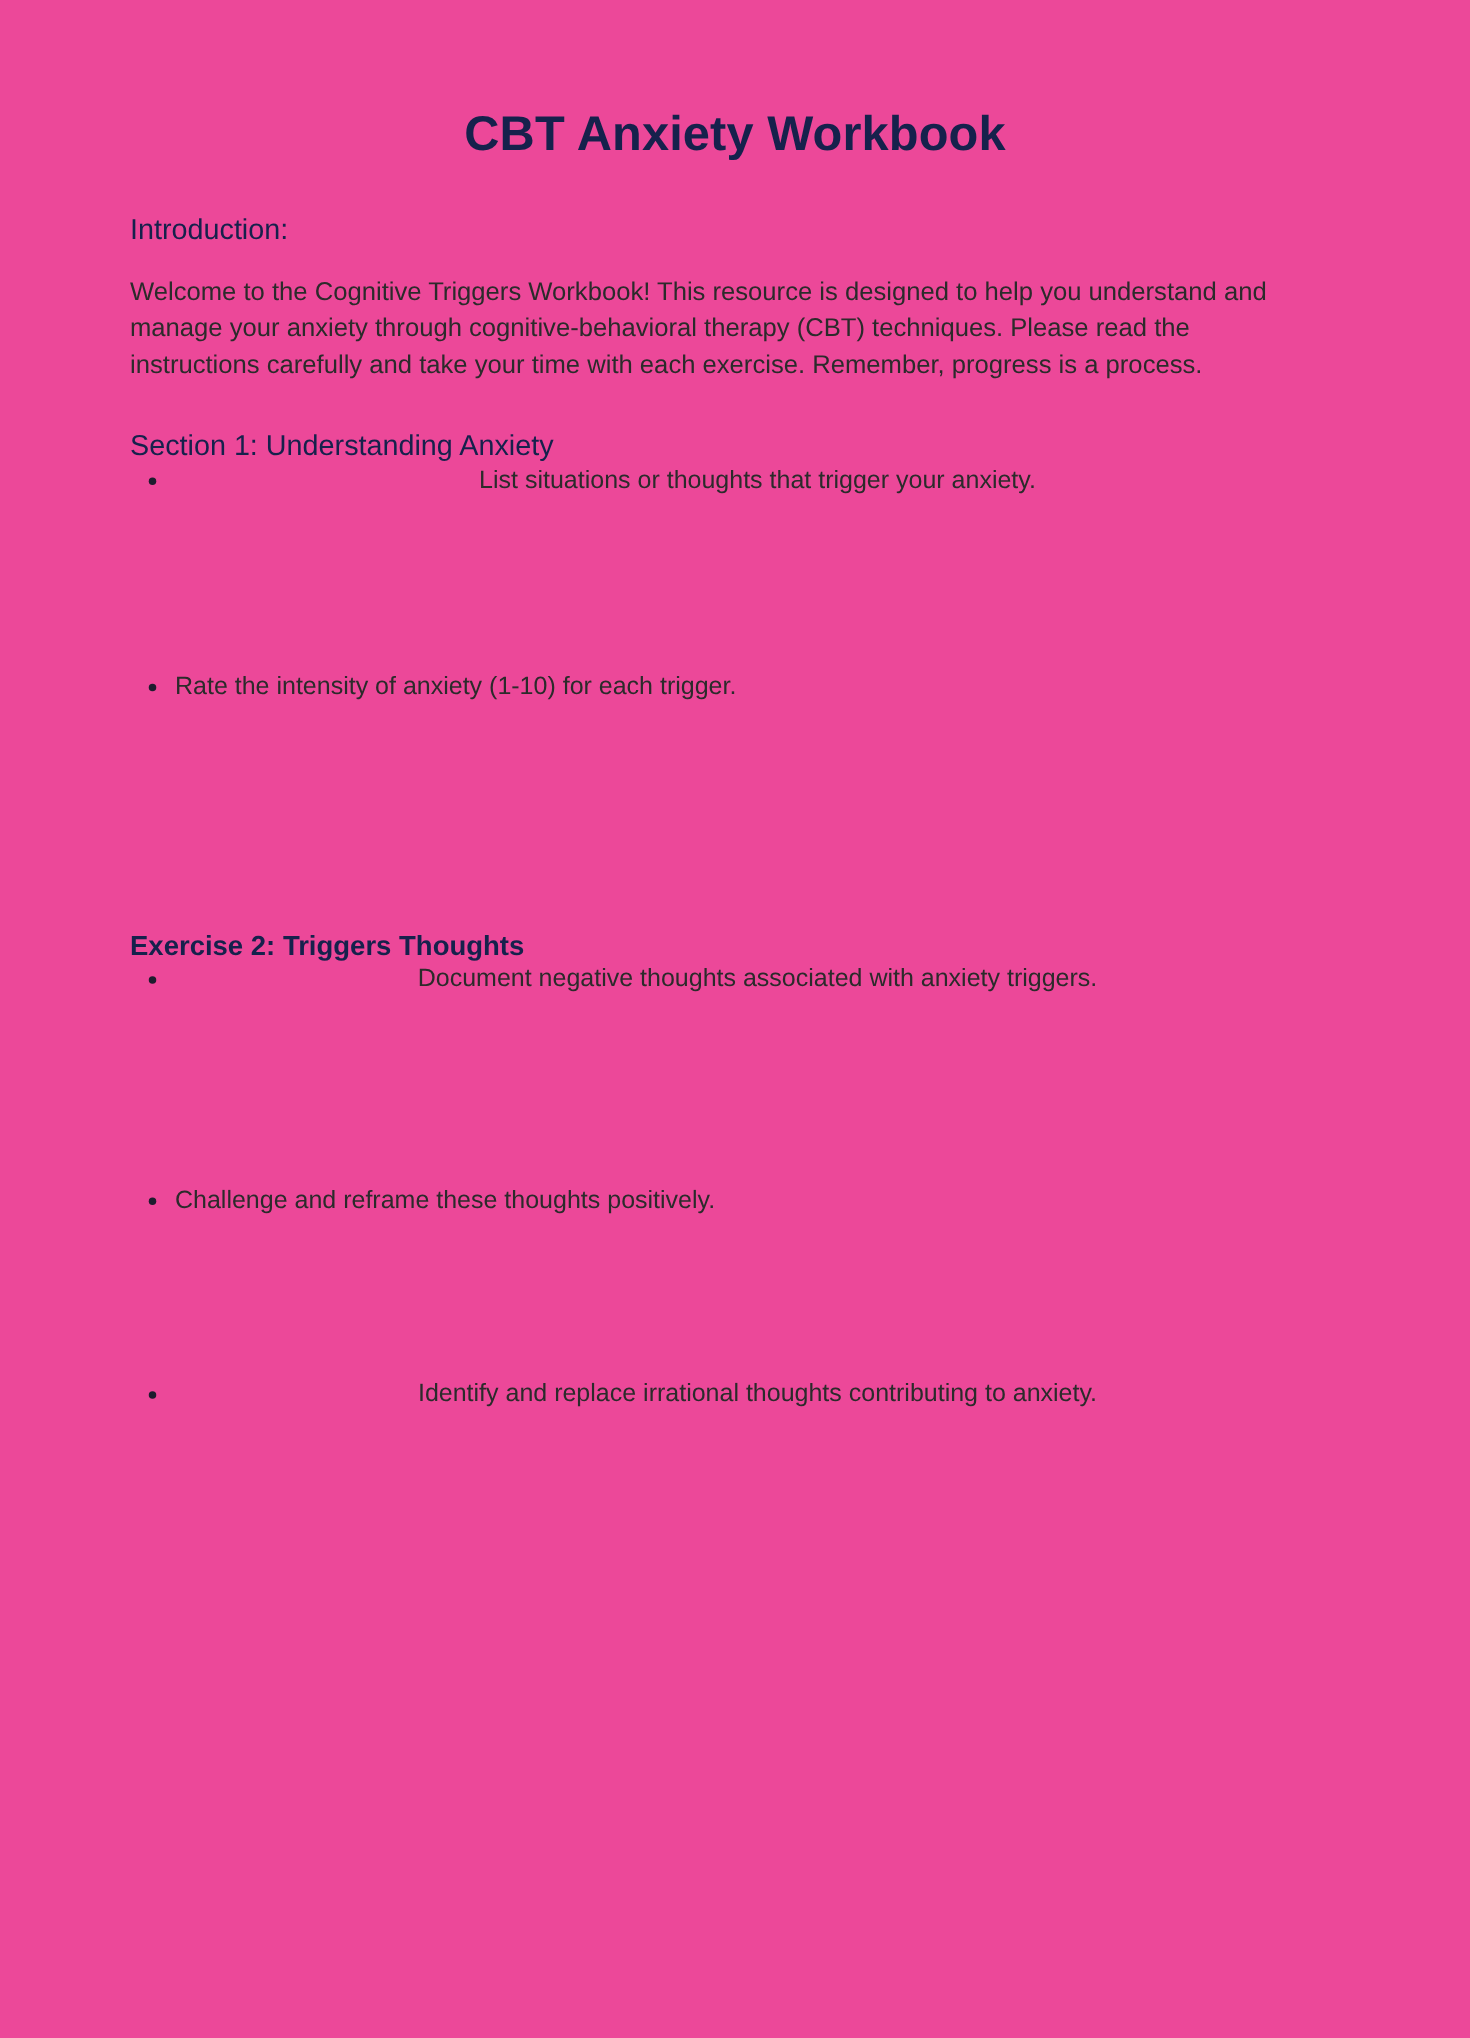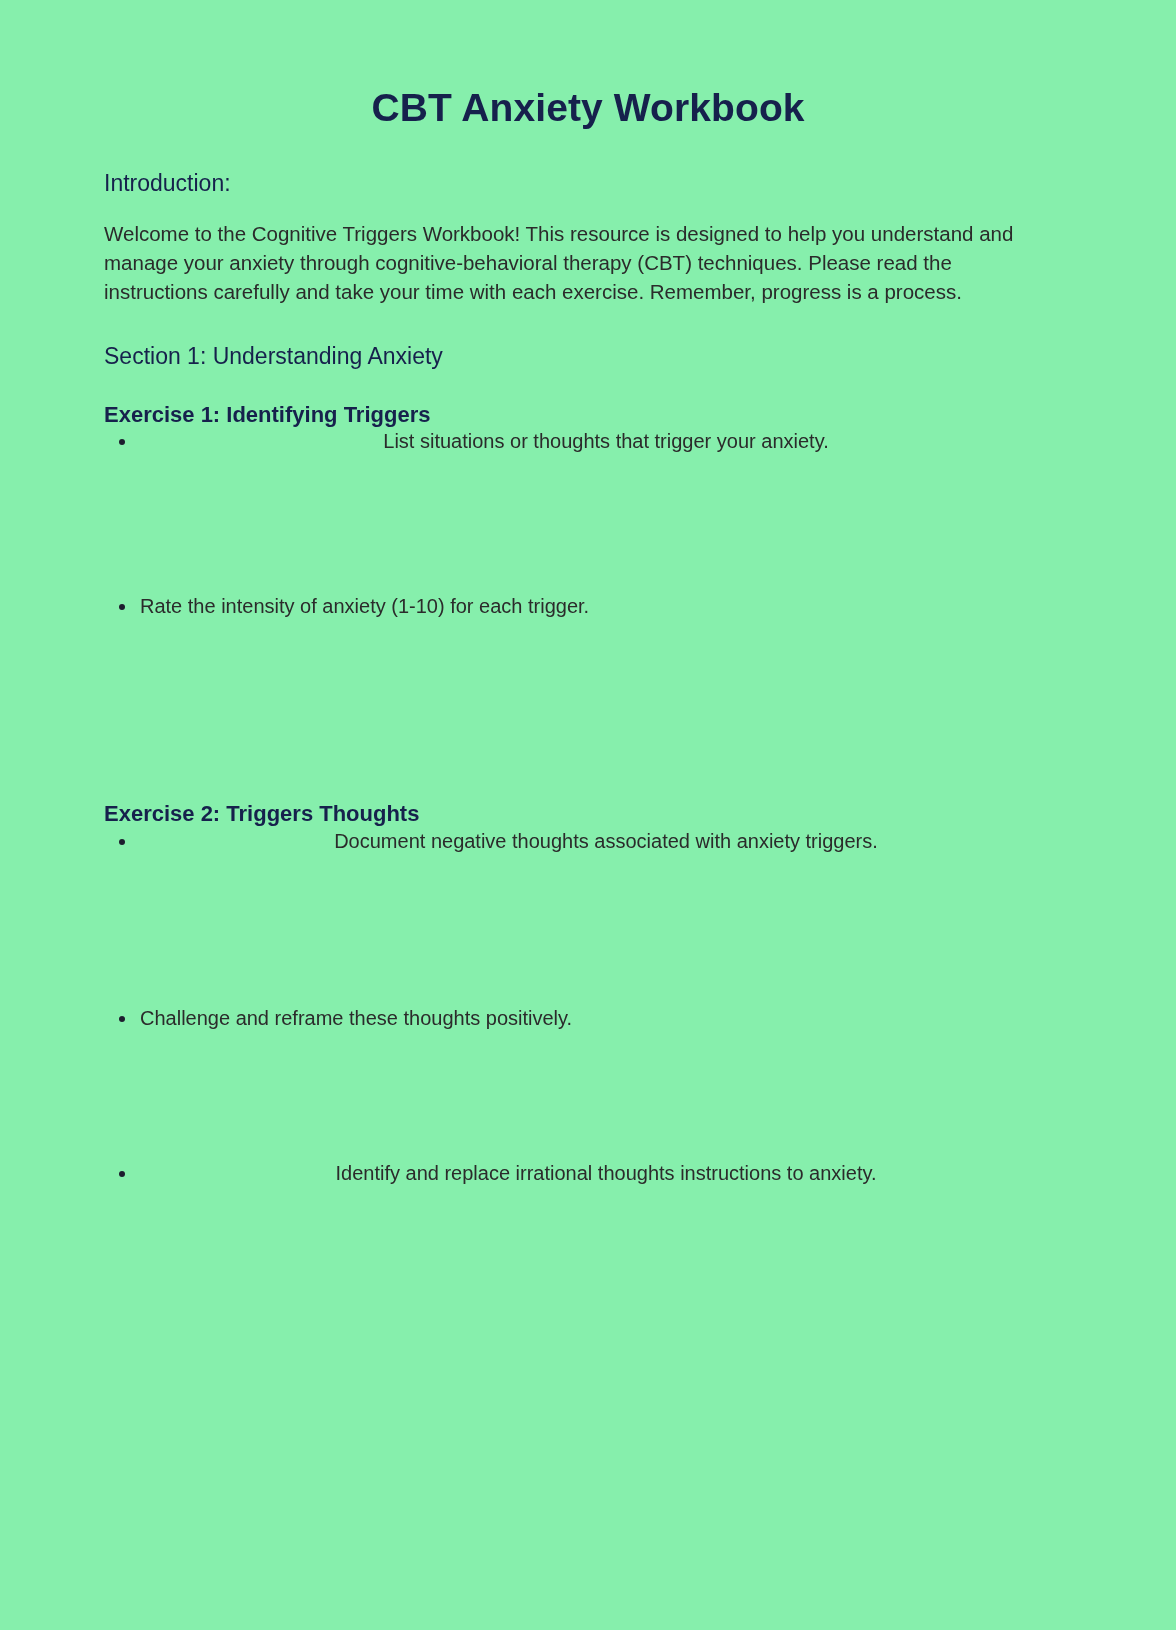--- a/index.html
+++ b/index.html
@@ -9,21 +9,21 @@
     background: #ffffff;
   }
   body {
     font-family: "Liberation Sans", sans-serif;
     -webkit-font-smoothing: antialiased;
   }
   .page {
     position: relative;
     width: 1176px;
     height: 1630px;
-    background: #86efac;
+    background: #ec4899;
     overflow: hidden;
     box-sizing: border-box;
     padding: 0 104px 0 104px;
   }
   .doc-title {
     margin: 0;
     padding-top: 86px;
     text-align: center;
     font-size: 39px;
     line-height: 1.15;
@@ -107,21 +107,20 @@
 
   <div class="intro-block">
     <h2 class="heading-2">Introduction:</h2>
     <p class="body-paragraph">Welcome to the Cognitive Triggers Workbook! This resource is designed to help you understand and manage your anxiety through cognitive-behavioral therapy (CBT) techniques. Please read the instructions carefully and take your time with each exercise. Remember, progress is a process.</p>
   </div>
 
   <div>
     <h2 class="heading-2 section-heading">Section 1: Understanding Anxiety</h2>
 
     <div>
-      <h3 class="heading-3 exercise-heading">Exercise 1: Identifying Triggers</h3>
 
       <ul class="bullet-list">
         <li class="bullet-item bullet-first">List situations or thoughts that trigger your anxiety.</li>
       </ul>
       <div class="write-space write-space-lg"></div>
 
       <ul class="bullet-list">
         <li class="bullet-item">Rate the intensity of anxiety (1-10) for each trigger.</li>
       </ul>
       <div class="write-space write-space-xl"></div>
@@ -140,19 +139,19 @@
       </ul>
       <div class="write-space write-space-md"></div>
     </div>
   </div>
 
   <div>
 
     <div>
 
       <ul class="bullet-list">
-        <li class="bullet-item bullet-first">Identify and replace irrational thoughts instructions to anxiety.</li>
+        <li class="bullet-item bullet-first">Identify and replace irrational thoughts contributing to anxiety.</li>
       </ul>
       <div class="write-space tail-space"></div>
     </div>
   </div>
 
 </div>
 
 </body></html>

